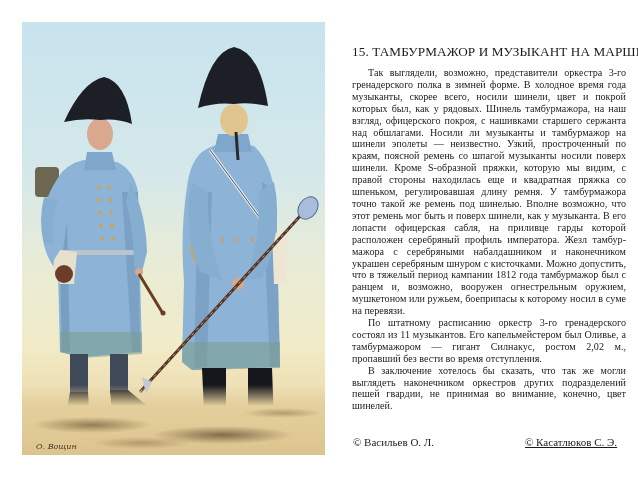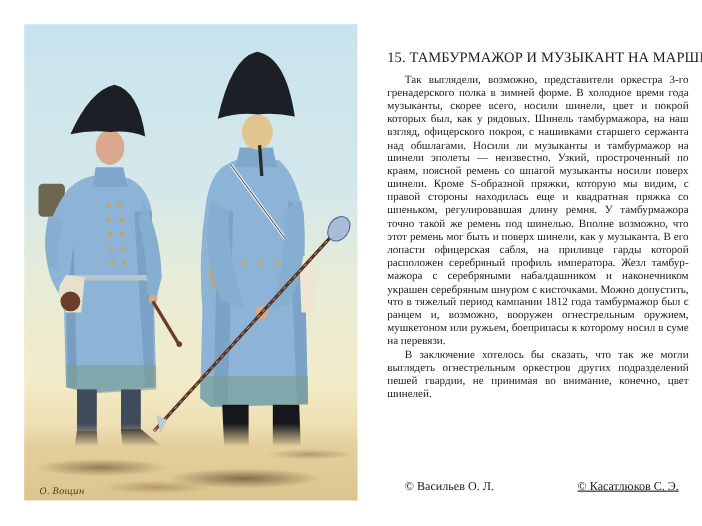--- a/index.html
+++ b/index.html
@@ -32,21 +32,21 @@
     font-family:"Liberation Serif",serif; font-size:13.2px; letter-spacing:0.1px;
     margin:0 0 7px 0; white-space:nowrap; font-weight:normal; line-height:16px;
   }
   .para {
     font-size:10.1px; line-height:11.9px; text-align:justify; margin:0;
     text-indent:16px; hyphens:manual;
   }
   .credit {
     position:absolute; top:436px; font-size:11px; font-family:"Liberation Serif",serif;
   }
-  .credit.left { left:368px; }
+  .credit.left { left:353px; }
   .credit.right { left:525px;text-decoration:underline; }
 </style>
 </head>
 <body>
 
 <div class="plate">
   <svg class="figures" width="303" height="433" viewBox="0 0 303 433">
 
     <ellipse cx="80" cy="398" rx="55" ry="8" fill="#5a3f24" opacity="0.45"></ellipse>
     <ellipse cx="200" cy="405" rx="70" ry="9" fill="#4a3220" opacity="0.5"></ellipse>
@@ -141,17 +141,18 @@
       <path d="M226 346 L250 346 L252 400 L226 402 Z" fill="#15171c"></path>
     </g>
   </svg>
   <div class="ground"></div>
   <div class="signature">О. Вощин</div>
 </div>
 
 <div class="text-col">
   <h2 class="heading">15. ТАМБУРМАЖОР И МУЗЫКАНТ НА МАРШЕ</h2>
   <p class="para">Так выглядели, возможно, представители оркестра 3-го гренадерского полка в зимней форме. В холодное время года музыканты, скорее всего, носили шинели, цвет и покрой которых был, как у рядовых. Шинель тамбурмажора, на наш взгляд, офицерского покроя, с нашивками старшего сержанта над обшлагами. Носили ли музыканты и тамбурмажор на шинели эполеты — неизвестно. Узкий, простроченный по краям, поясной ремень со шпагой музыканты носили поверх шинели. Кроме S-образной пряжки, которую мы видим, с правой стороны находилась еще и квадратная пряжка со шпеньком, регулировавшая длину ремня. У тамбурмажора точно такой же ремень под шинелью. Вполне возможно, что этот ремень мог быть и поверх шинели, как у музыканта. В его лопасти офицерская сабля, на приливце гарды которой расположен серебряный профиль императора. Жезл тамбур-мажора с серебряными набалдашником и наконечником украшен серебряным шнуром с кисточками. Можно допустить, что в тяжелый период кампании 1812 года тамбурмажор был с ранцем и, возможно, вооружен огнестрельным оружием, мушкетоном или ружьем, боеприпасы к которому носил в суме на перевязи.</p>
-  <p class="para">В заключение хотелось бы сказать, что так же могли выглядеть огнестрельным оркестров других подразделений пешей гвардии, не принимая во внимание, конечно, цвет шинелей.</p>
+  <p class="para">По штатному расписанию оркестр 3-го гренадерского состоял из 11 музыкантов. Его капельмейстером был Оливье, а тамбурмажором — гигант Силнакус, ростом 2,02 м., пропавший без вести во время отступления.</p>
+  <p class="para">В заключение хотелось бы сказать, что так же могли выглядеть наконечником оркестров других подразделений пешей гвардии, не принимая во внимание, конечно, цвет шинелей.</p>
 </div>
 
 <div class="credit left">© Васильев О. Л.</div>
 <div class="credit right">© Касатлюков С. Э.</div>
 
 </body></html>

